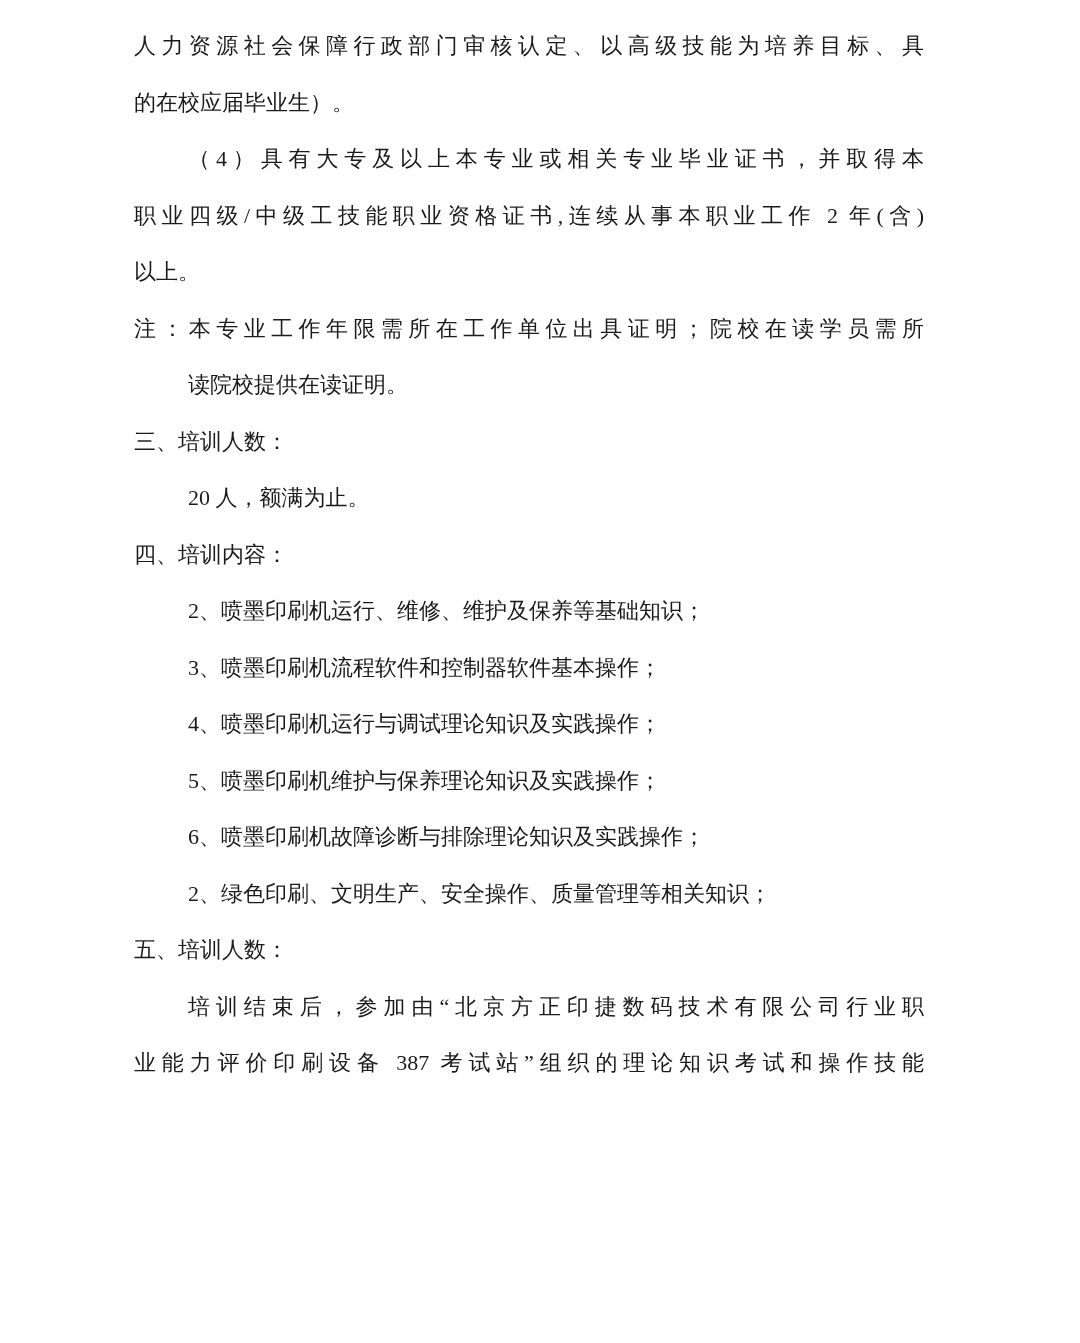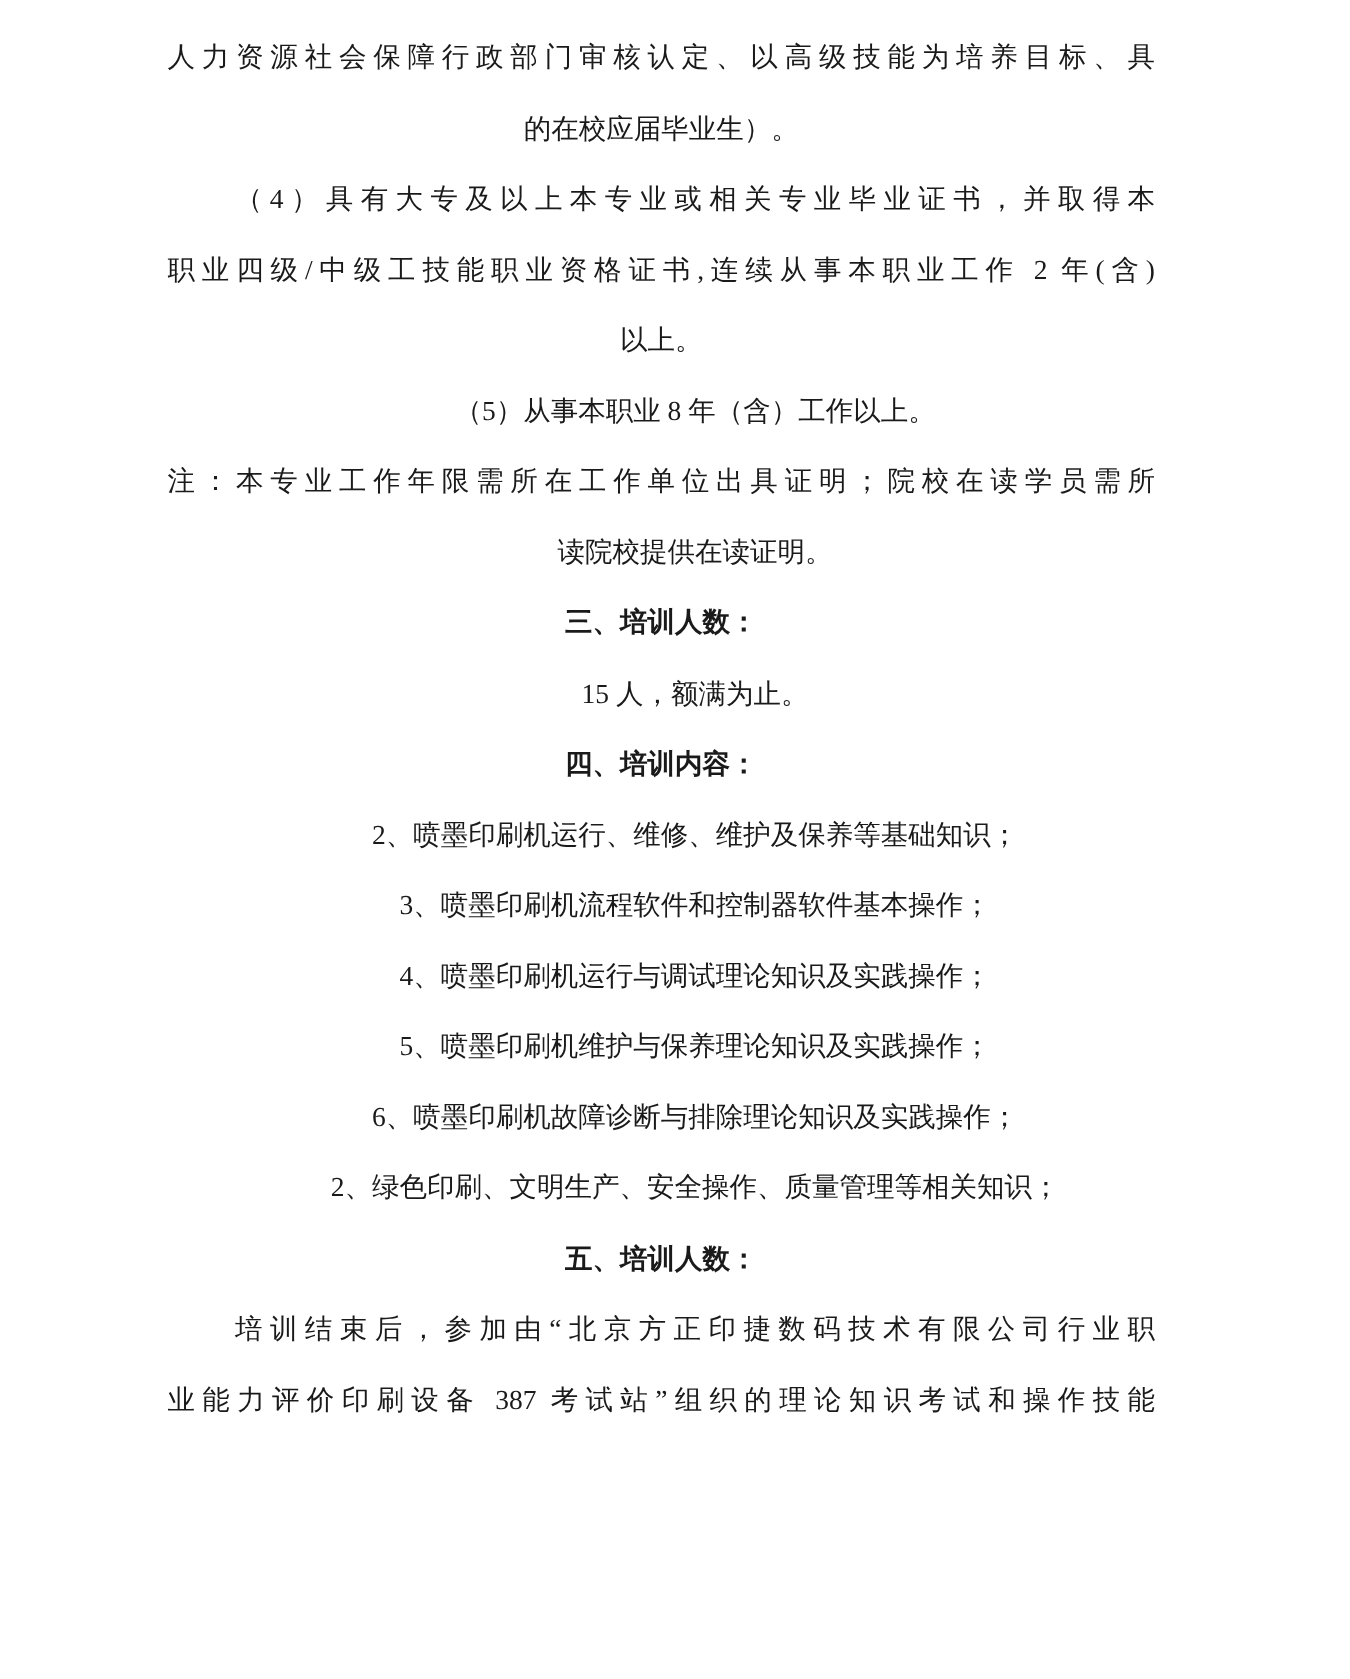--- a/index.html
+++ b/index.html
@@ -20,54 +20,52 @@
     font-size: 22px;
     line-height: 56.5px;
     color: #1a1a1a;
   }
   .ln {
     width: 790px;
     box-sizing: border-box;
     white-space: normal;
     overflow: hidden;
     height: 56.5px;
-    text-align: center;
   }
   
   .flush {
     text-align: justify;
     text-align-last: justify;
   }
   
   .ind {
     padding-left: 54px;
   }
   .bold {
-    font-weight: bold;
+    font-weight: normal;
   }
 </style>
 </head>
 <body>
 
 <main class="page">
 
   <div class="ln flush">人力资源社会保障行政部门审核认定、以高级技能为培养目标、具</div>
   <div class="ln">的在校应届毕业生）。</div>
 
   <div class="ln ind flush">（4）具有大专及以上本专业或相关专业毕业证书，并取得本</div>
   <div class="ln flush">职业四级/中级工技能职业资格证书,连续从事本职业工作 2 年(含)</div>
   <div class="ln">以上。</div>
 
-  <div class="ln ind">（5）从事本职业 8 年（含）工作以上。</div>
 
   <div class="ln flush">注：本专业工作年限需所在工作单位出具证明；院校在读学员需所</div>
   <div class="ln ind">读院校提供在读证明。</div>
 
   <div class="ln bold">三、培训人数：</div>
-  <div class="ln ind">15 人，额满为止。</div>
+  <div class="ln ind">20 人，额满为止。</div>
 
   <div class="ln bold">四、培训内容：</div>
   <div class="ln ind">2、喷墨印刷机运行、维修、维护及保养等基础知识；</div>
   <div class="ln ind">3、喷墨印刷机流程软件和控制器软件基本操作；</div>
   <div class="ln ind">4、喷墨印刷机运行与调试理论知识及实践操作；</div>
   <div class="ln ind">5、喷墨印刷机维护与保养理论知识及实践操作；</div>
   <div class="ln ind">6、喷墨印刷机故障诊断与排除理论知识及实践操作；</div>
   <div class="ln ind">2、绿色印刷、文明生产、安全操作、质量管理等相关知识；</div>
 
   <div class="ln bold">五、培训人数：</div>

